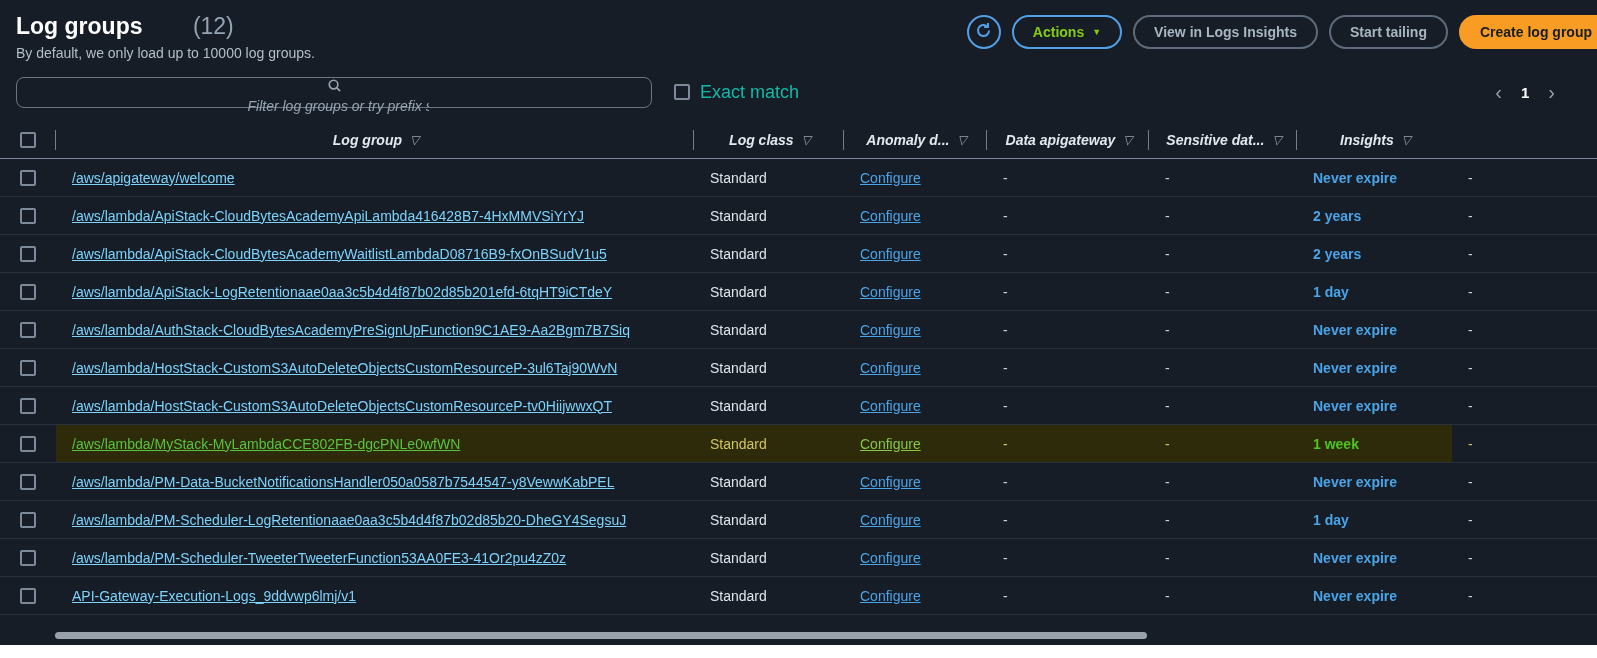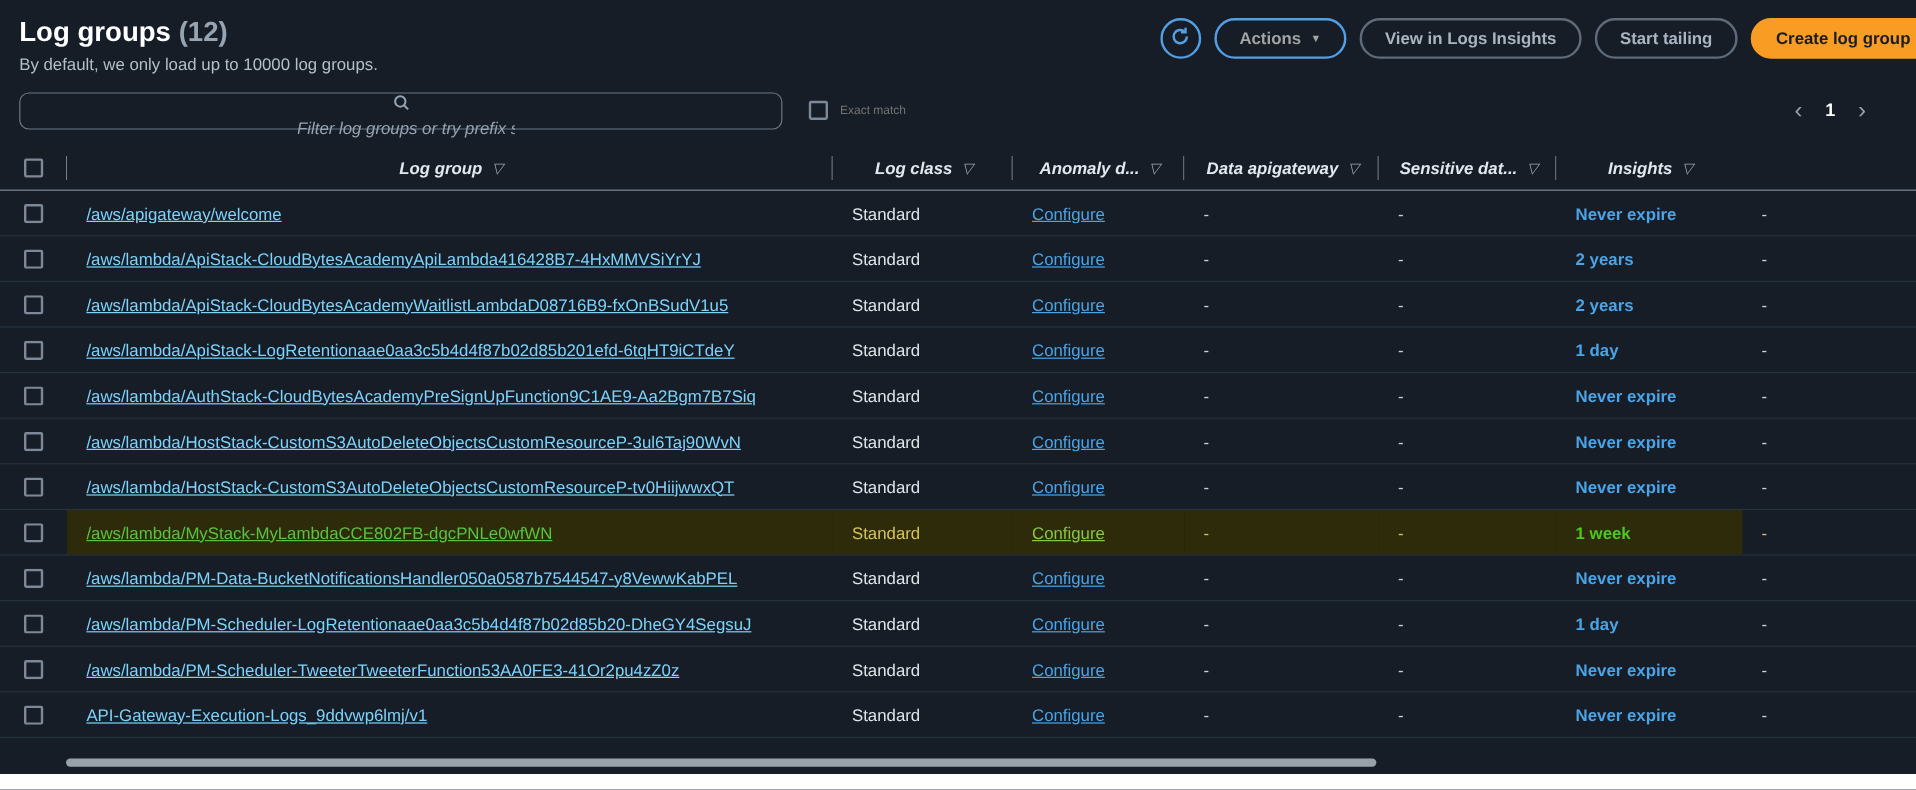--- a/index.html
+++ b/index.html
@@ -8,50 +8,50 @@
     width:1597px; height:658px; background:#ffffff;
     font-family:"Liberation Sans", sans-serif; overflow:hidden;
   }
   .console {
     position:relative; width:1597px; height:645px;
     background:#161d26; overflow:hidden; color:#d5dbdb;
   }
   
   .page-header { display:flex; align-items:flex-start; padding:13px 0 0 16px; }
   .titles h1 { margin:0; font-size:23px; line-height:27px; font-weight:700; color:#ffffff; }
-  .titles .count { color:#95a3b2; font-weight:700; }
+  .titles .count { color:#95a3b2; font-weight:400;margin-left:44px; }
   .titles .subtitle { margin:5px 0 0; font-size:14px; color:#b4bfca; }
   .actions { margin-left:auto; display:flex; align-items:center; gap:11px; padding-top:2px; }
   .icon-btn {
     width:34px; height:34px; border-radius:50%; flex:0 0 34px;
     border:2px solid #539fe5; background:transparent; color:#539fe5;
     display:flex; align-items:center; justify-content:center; cursor:pointer; padding:0;
   }
   .btn {
     height:34px; border-radius:17px; padding:0 19px; background:transparent;
     border:2px solid #5f6b7a; color:#a9b6c2; font-weight:700; font-size:14px;
     font-family:"Liberation Sans", sans-serif; white-space:nowrap; cursor:pointer;
     display:inline-flex; align-items:center; gap:8px;
   }
-  .btn.blue { border-color:#539fe5; color:#a3a3a3; }
+  .btn.blue { border-color:#539fe5; color:#84cc16; }
   .btn .caret { font-size:9px; line-height:1; }
   .btn.orange { background:#f89c24; border-color:#f89c24; color:#181d25; margin-right:-16px; }
   
   .filter-row { position:relative; display:flex; align-items:center; margin:15px 16px 0 16px; height:32px; }
   .search {
     width:636px; height:31px; border:1px solid #6b7685; border-radius:8px;
     display:flex; align-items:center; padding:0 10px; background:transparent;flex-direction:column;
   }
   .search input {
     flex:1; background:transparent; border:none; outline:none;
     font-size:14px; color:#d5dbdb; margin-left:8px;
     font-family:"Liberation Sans", sans-serif;
   }
   .search input::placeholder { color:#95a3b2; font-style:italic; }
-  .exact { margin-left:22px; display:flex; align-items:center; gap:10px; font-size:10px; color:#737373; cursor:pointer; }
+  .exact { margin-left:22px; display:flex; align-items:center; gap:10px; font-size:18px; color:#14b8a6; cursor:pointer; }
   .cb {
     width:16px; height:16px; border:2px solid #7d8998; border-radius:2px;
     display:inline-block; background:transparent; flex:0 0 16px;
   }
   .pagination { position:absolute; right:26px; top:0; height:32px; display:flex; align-items:center; gap:19px; }
   .pg { color:#97a1ad; font-size:20px; line-height:1; cursor:pointer; }
   .pg.cur { color:#ffffff; font-weight:700; font-size:15px; }
   
   .table { margin-top:13px; font-size:14px; }
   .row {

